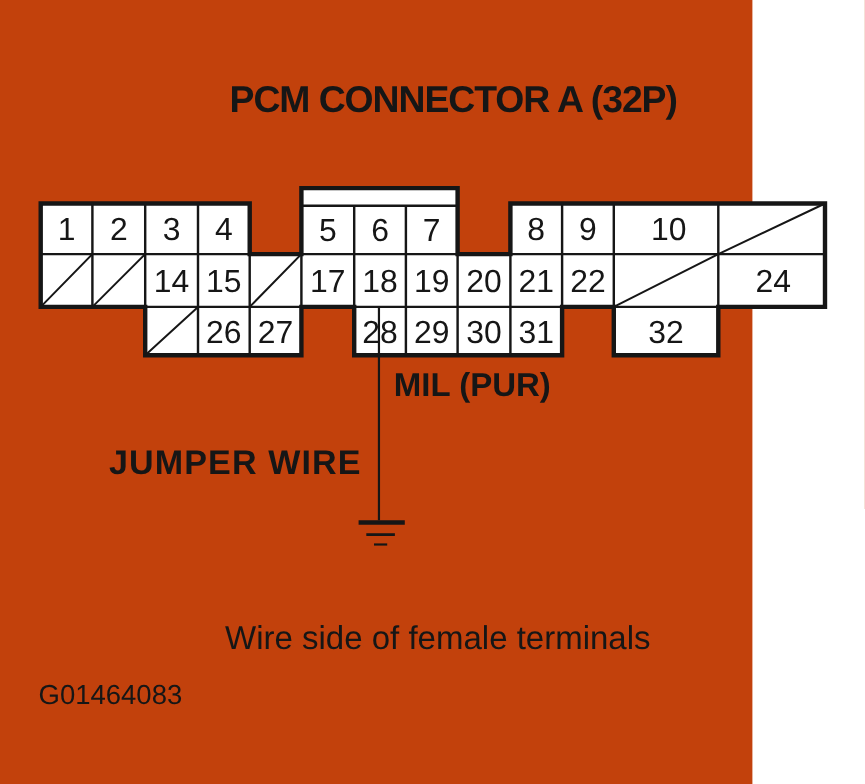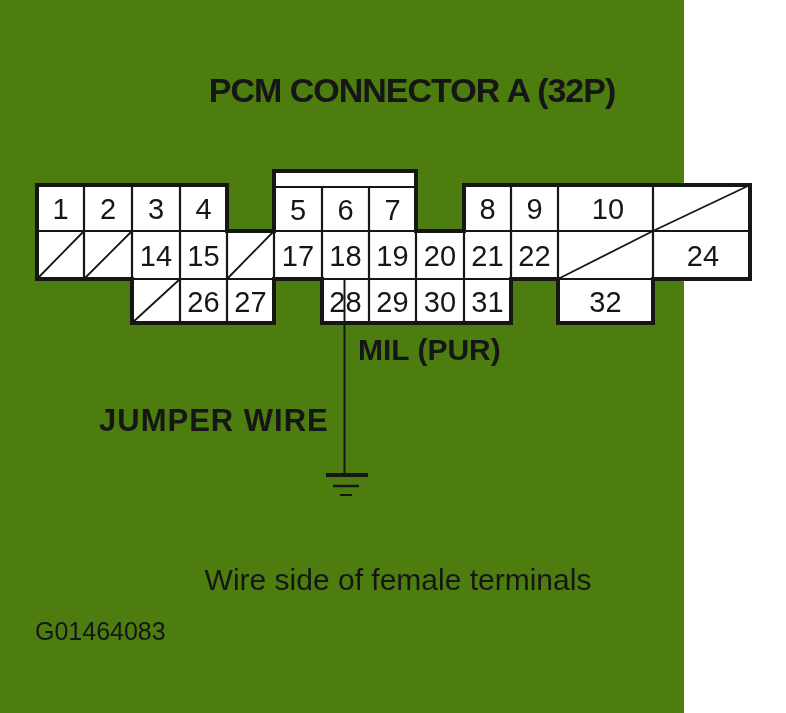--- a/index.html
+++ b/index.html
@@ -4,21 +4,21 @@
 <style>
   html, body {
     margin: 0;
     padding: 0;
     background: #ffffff;
   }
   .stage {
     position: relative;
     width: 684px;
     height: 713px;
-    background: #4d7c0f;
+    background: #c2410c;
     font-family: "Liberation Sans", "DejaVu Sans", sans-serif;
   }
   svg text {
     fill: #161616;
     font-family: "Liberation Sans", "DejaVu Sans", sans-serif;
   }
   .title-text {
     font-size: 34px;
     font-weight: bold;
     letter-spacing: -1px;

